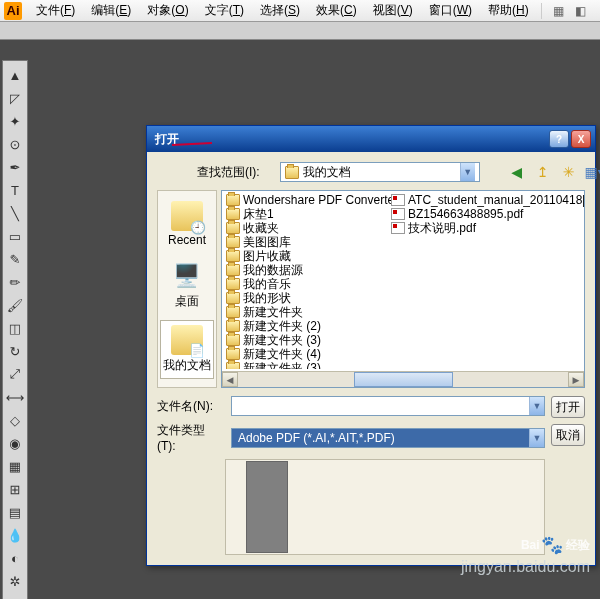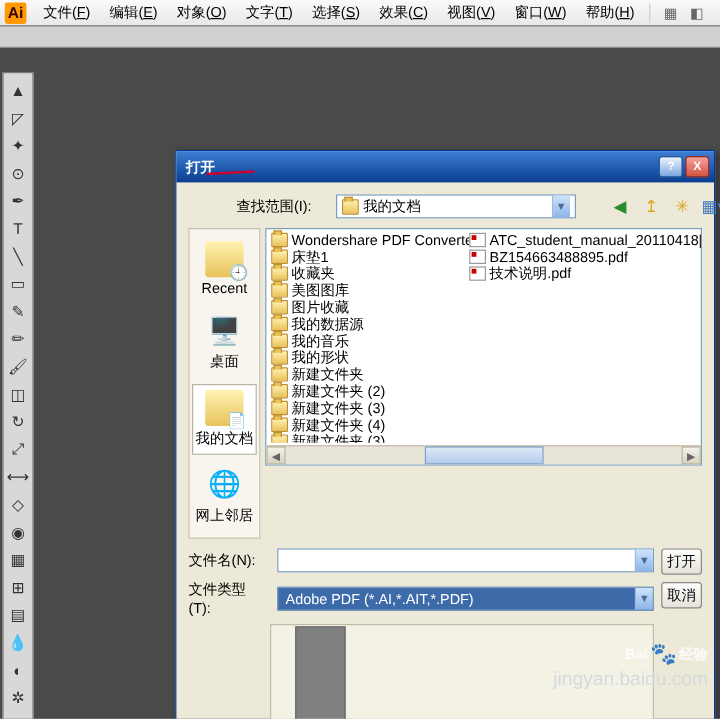--- a/index.html
+++ b/index.html
@@ -169,24 +169,20 @@
           <div>Recent</div>
         </div>
         <div class="place">
           <div class="place-icon pi-desktop"></div>
           <div>桌面</div>
         </div>
         <div class="place sel">
           <div class="place-icon pi-docs"></div>
           <div>我的文档</div>
         </div>
-        <div class="place">
-          <div class="place-icon pi-network"></div>
-          <div>网上邻居</div>
-        </div>
       </div>
 
       <div class="filelist">
         <div class="filecols">
           <div class="filecol c1" id="col1">
               <div class="frow">
                 <div class="ficon folder"></div>
                 <span>Wondershare PDF Converter</span>
               </div>
               <div class="frow">

